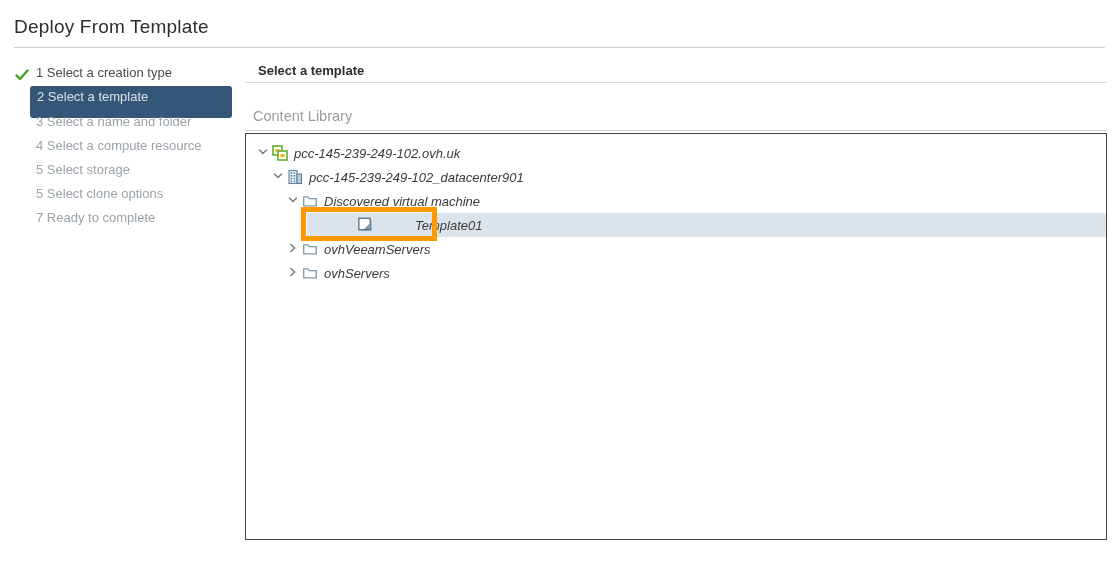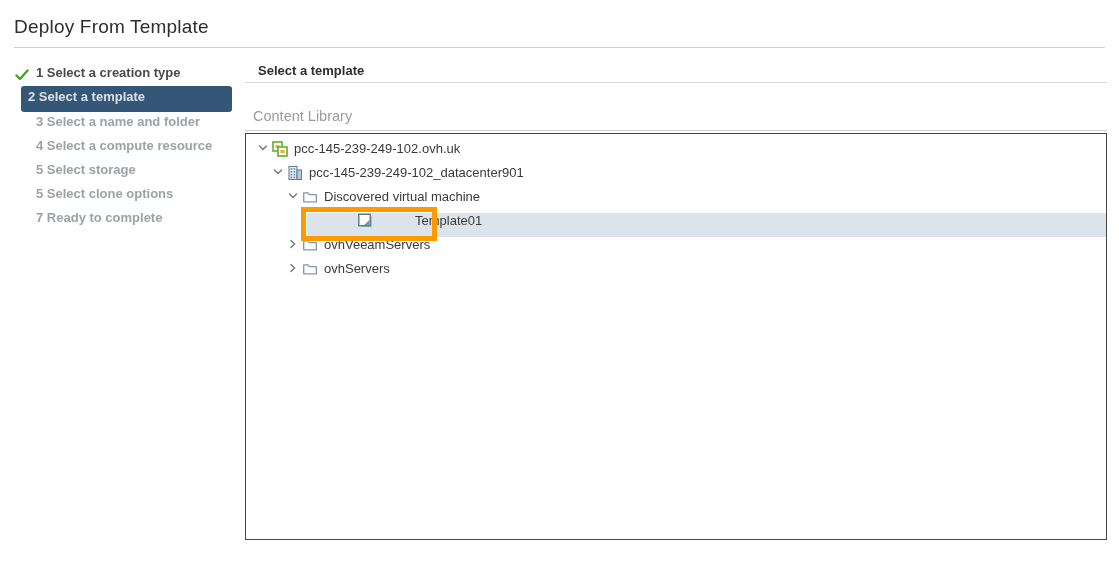--- a/index.html
+++ b/index.html
@@ -10,26 +10,26 @@
   }
   
   .page-title{
     position:absolute;left:14px;top:16px;font-size:19px;font-weight:400;
     color:#2e2e2e;letter-spacing:.2px;
   }
   .title-rule{position:absolute;left:14px;width:1091px;top:47px;border-top:1px solid #cfcfcf;height:0;}
 
   
   .steps{position:absolute;left:14px;top:61px;width:218px;}
-  .step{position:relative;height:24px;line-height:24px;font-size:13px;font-weight:700;cursor:default;}
+  .step{position:relative;height:24px;line-height:24px;font-size:13px;font-weight:400;cursor:default;}
   .step .check-wrap{position:absolute;left:1px;top:5px;width:14px;height:14px;}
   .step-label{display:block;margin-left:22px;color:#9ba3a9;white-space:nowrap;}
   .step.completed .step-label{color:#4a4a4a;}
   .step-pill{
-    display:block;margin-left:7px;height:26px;line-height:22px;margin-top:1px;
+    display:block;margin-left:16px;height:32px;line-height:22px;margin-top:1px;
     background:#355777;color:#d9e0e5;border-radius:3px;padding-left:7px;white-space:nowrap;
   }
 
   
   .content-heading{position:absolute;left:246px;top:63px;font-size:13px;font-weight:700;color:#2e2e2e;margin-left:12px;}
   .heading-rule{position:absolute;left:245px;width:862px;top:82px;border-top:1px solid #d8d8d8;height:0;}
 
   .tabs{
     position:absolute;left:245px;top:104px;width:862px;height:27px;
     display:flex;border-bottom:1px solid #cccccc;padding-left:6px;box-sizing:border-box;text-align:center;
@@ -39,21 +39,21 @@
     cursor:pointer;white-space:nowrap;
   }
   .tab.active{color:#15803d;box-shadow:inset 0 -3px 0 0 #0079b8;margin-top:36px;}
 
   
   .tree-panel{
     position:absolute;left:245px;top:133px;width:860px;height:405px;
     border:1px solid #464646;background:#fff;overflow:hidden;
   }
   .tree{padding-top:7px;}
-  .tree-row{display:flex;align-items:flex-start;height:24px;font-size:13px;color:#3a3a3a;cursor:pointer;}
+  .tree-row{display:flex;align-items:center;height:24px;font-size:13px;color:#3a3a3a;cursor:pointer;font-style:italic;}
   .tree-row .twistie{width:18px;height:16px;display:flex;align-items:center;justify-content:center;flex:0 0 18px;}
   .tree-row .tree-icon{width:16px;height:16px;margin-right:6px;flex:0 0 16px;display:flex;align-items:center;}
   .tree-row .tree-label{white-space:nowrap;}
   .d0{padding-left:8px;}
   .d1{padding-left:23px;}
   .d2{padding-left:38px;}
   .d3{padding-left:57px;gap:36px;}
   .tree-row.selected{background:linear-gradient(to right,transparent 61px,#dce4eb 61px);}
 
   

